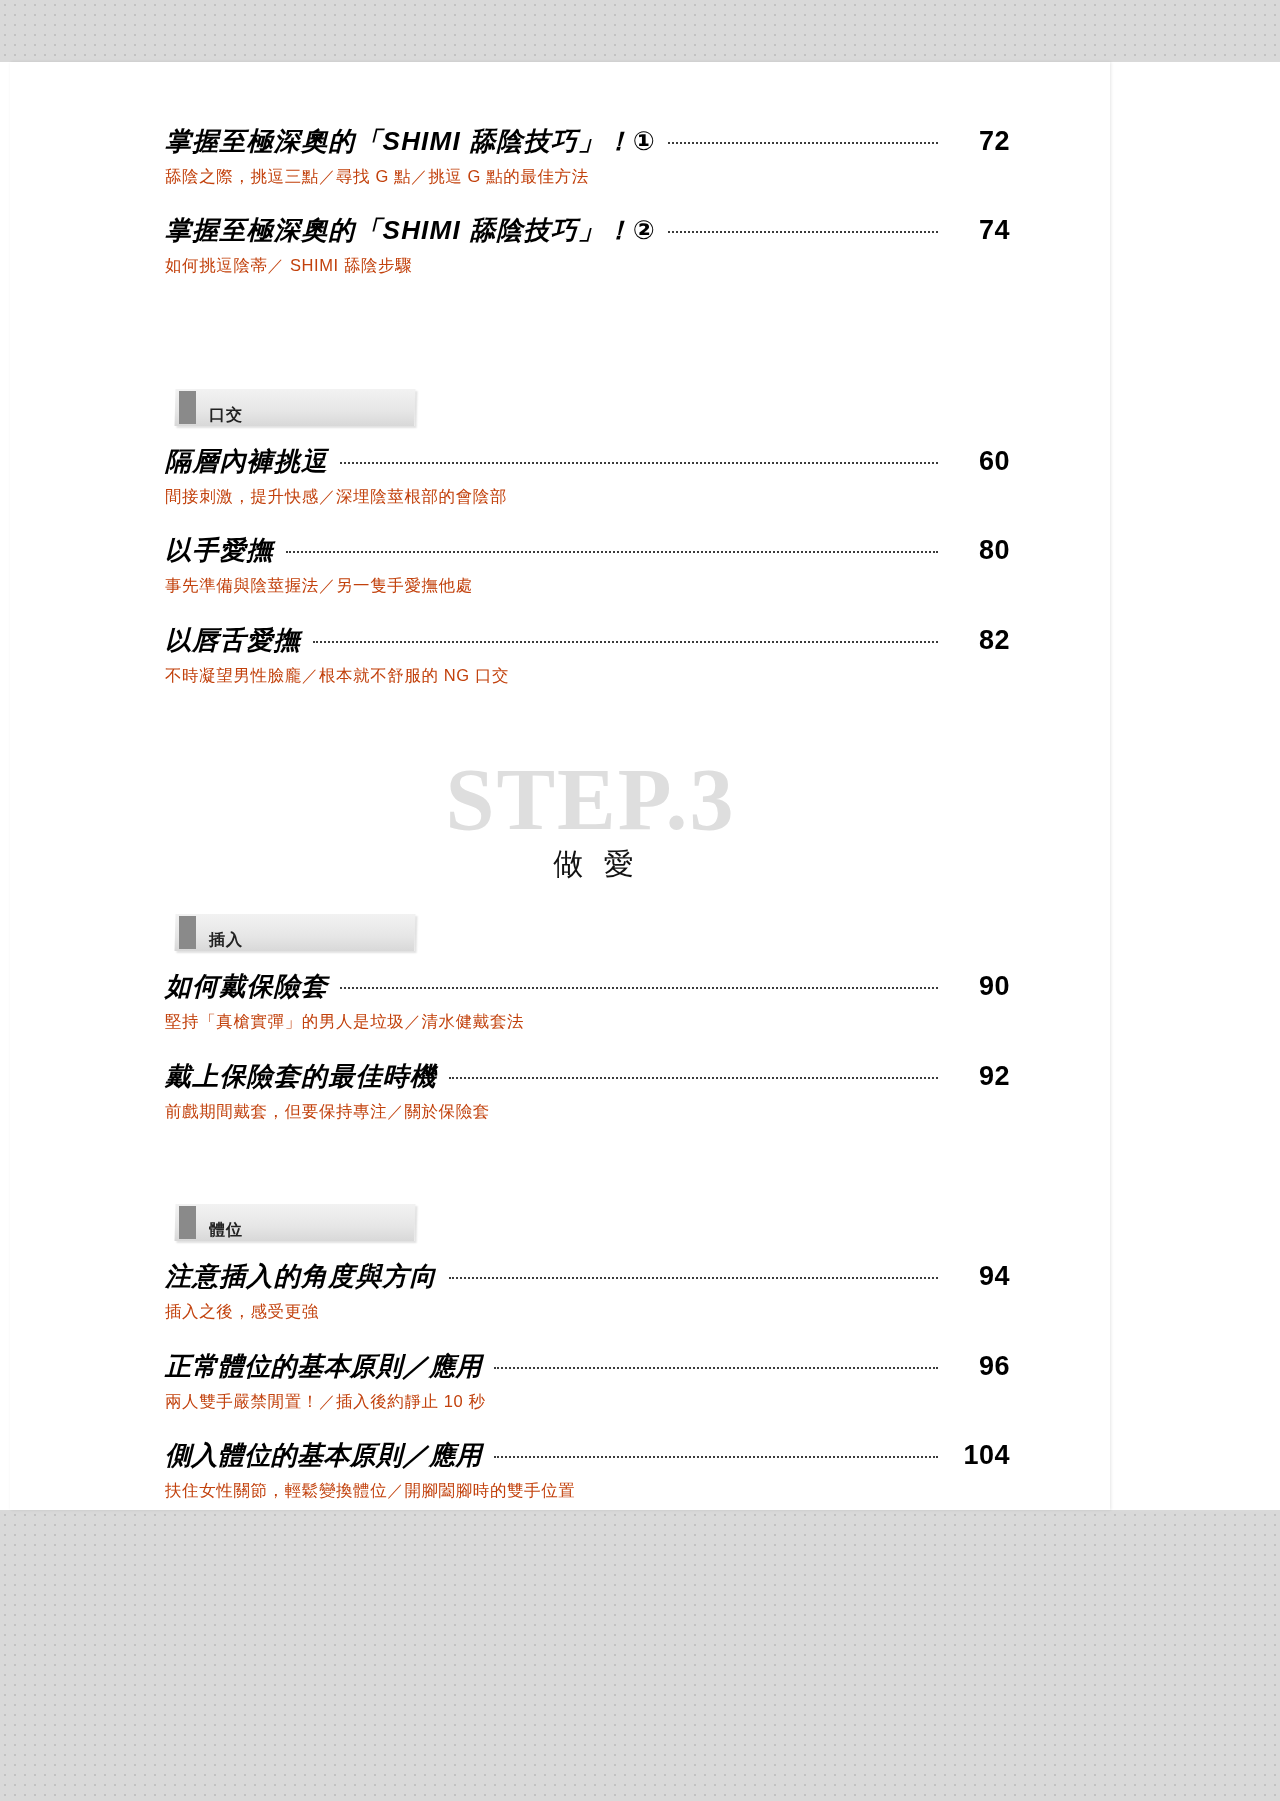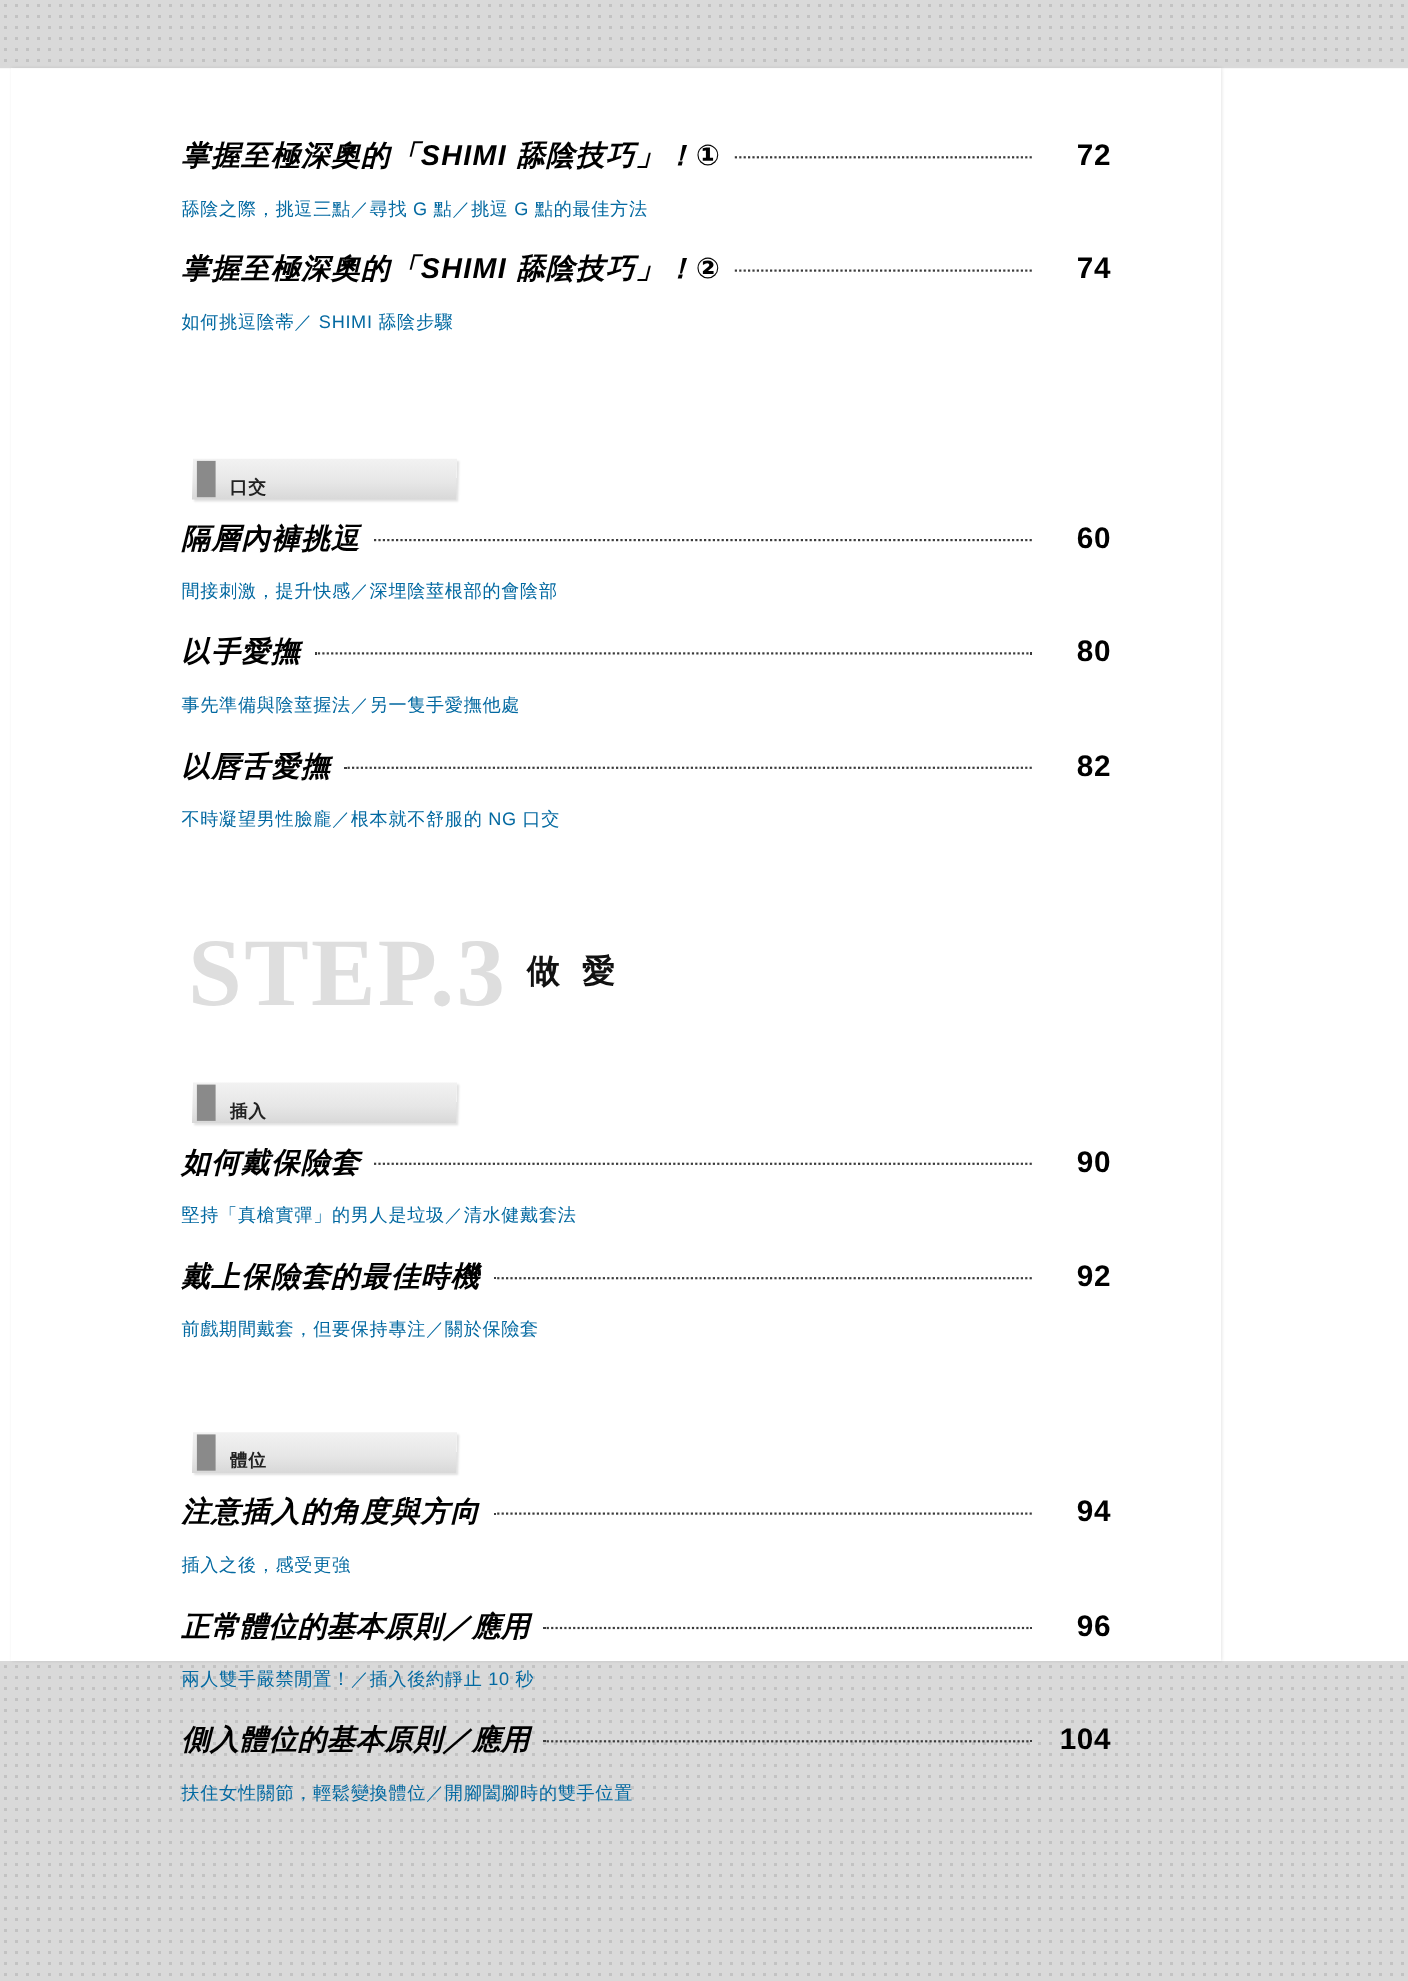--- a/index.html
+++ b/index.html
@@ -78,22 +78,22 @@
     flex: 0 0 auto;
     font-size: 27px;
     font-weight: bold;
     color: #000000;
     text-align: right;
     min-width: 62px;
     letter-spacing: 0.5px;
   }
   .entry-sub {
     font-size: 16.5px;
-    color: #0369a1;
-    margin-top: 21px;
+    color: #c2410c;
+    margin-top: 7px;
     letter-spacing: 0.6px;
     line-height: 1.3;
   }
   .entry.tall { margin-bottom: 26px; }
 
   
   .section-tab {
     position: relative;
     width: 240px;
     height: 37px;
@@ -126,33 +126,34 @@
   }
 
   
   .step-block {
     position: relative;
     height: 120px;
     margin-top: 70px;
     margin-bottom: 8px;
     display: flex;
     align-items: center;
+    flex-direction: column;
   }
   .step-word {
     font-family: "Liberation Serif", "DejaVu Serif", serif;
     font-size: 88px;
     font-weight: bold;
     color: #dedede;
     letter-spacing: 2px;
     line-height: 1;
     margin-left: 6px;
   }
   .step-sub {
     font-size: 30px;
-    font-weight: bold;
+    font-weight: normal;
     color: #111;
     letter-spacing: 6px;
     margin-left: 18px;
     padding-bottom: 6px;
   }
 
   .spacer-lg { height: 86px; }
   .spacer-md { height: 56px; }
   .spacer-sm { height: 30px; }
 </style>

